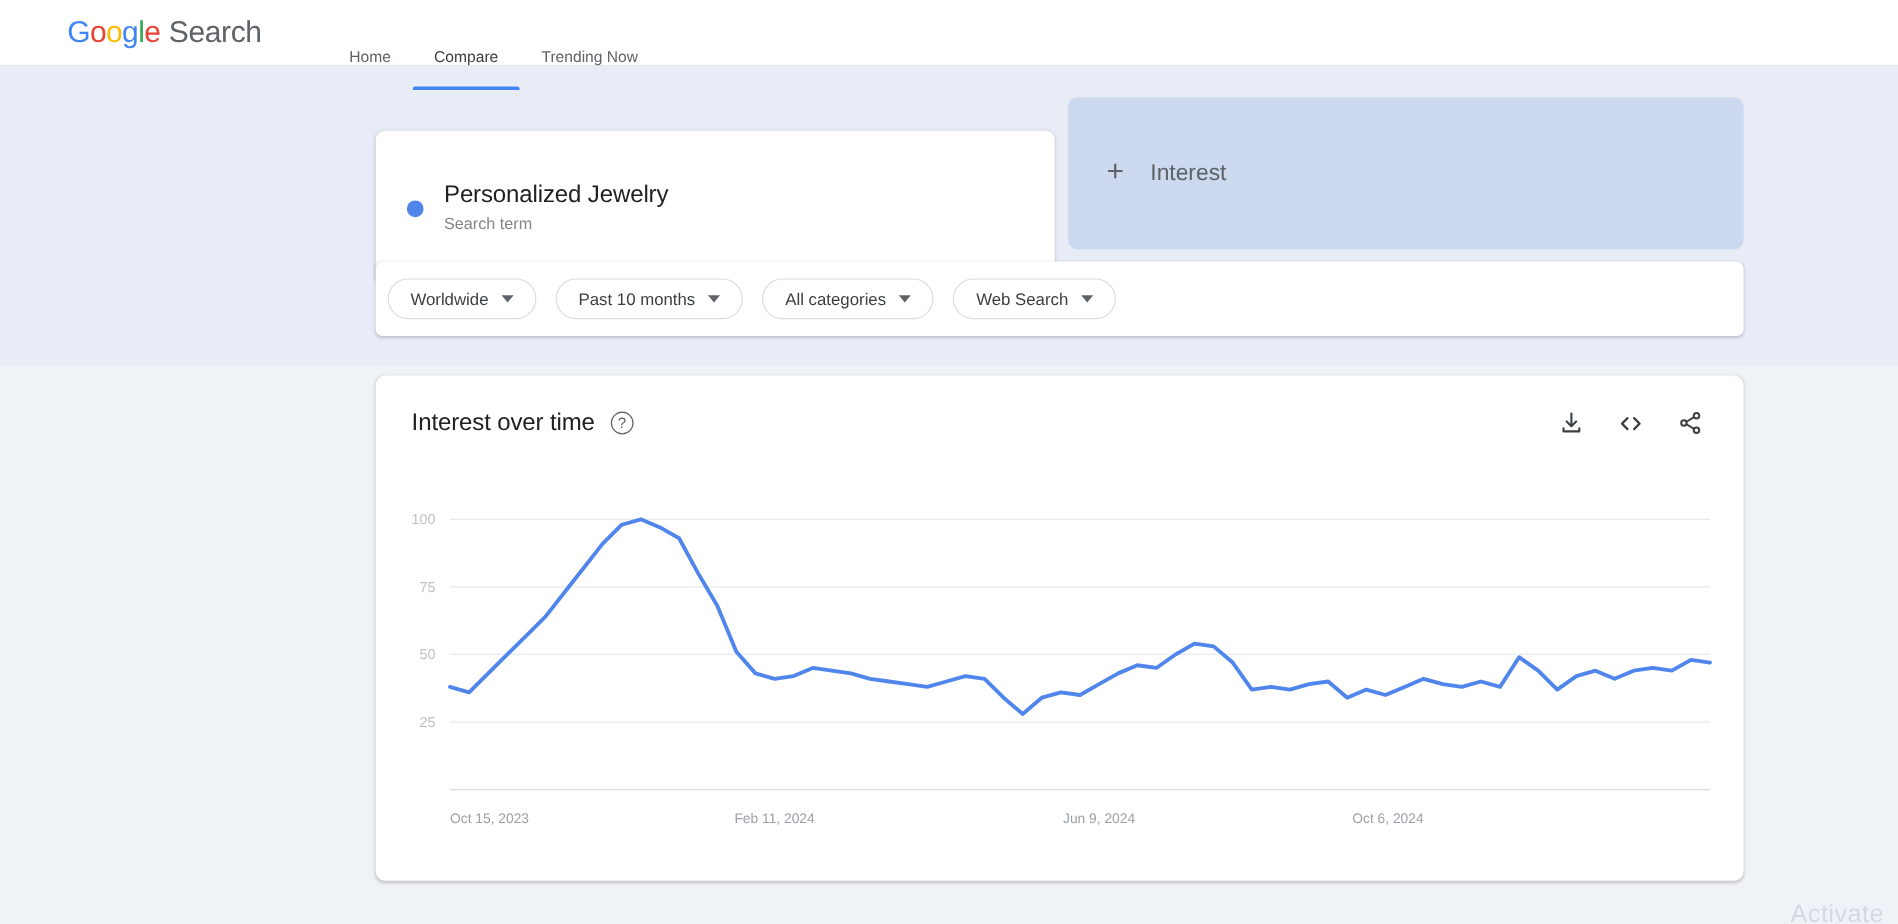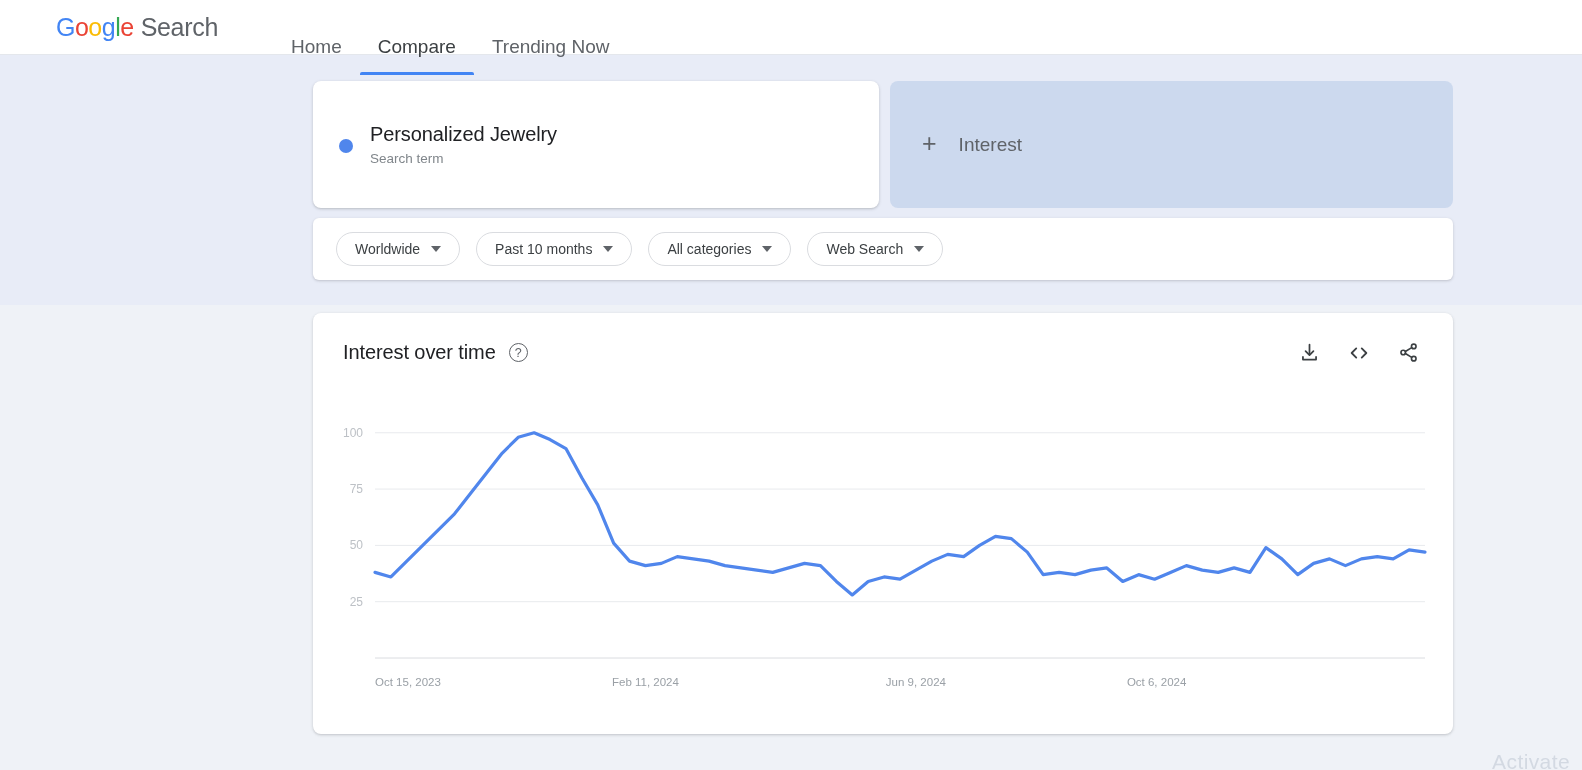--- a/index.html
+++ b/index.html
@@ -34,21 +34,21 @@
   .brand .c-yellow{ color: #FBBC05; }
   .brand .c-green { color: #34A853; }
   .brand .trends {
     color: #5f6368; margin-left: 7px; font-weight: 400; font-size: 25px;
   }
   .nav { display: flex; align-items: center; height: 55px; margin-left: 55px; }
   .nav-item {
     position: relative; height: 55px;
     display: flex; align-items: center;
     padding: 0 18px;
-    font-size: 19px; color: #5f6368;
+    font-size: 13px; color: #5f6368;
     cursor: pointer; white-space: nowrap; margin-top: 40px;
   }
   .nav-item.active { color: #3c4043; }
   .nav-item.active::after {
     content: ""; position: absolute;
     left: 0; right: 0; bottom: 0; height: 3px;
     background: #4285F4; border-radius: 2px 2px 0 0;
   }
 
   
@@ -69,20 +69,21 @@
     width: 1140px; height: 127px;
     display: flex; gap: 11px;
   }
   .term-card {
     width: 566px; height: 127px;
     background: #ffffff;
     border-radius: 8px;
     box-shadow: 0 1px 2px rgba(60,64,67,.18), 0 1px 3px 1px rgba(60,64,67,.08);
     display: flex; align-items: center;
     padding-left: 26px;
+    margin-top: 28px;
   }
   .term-dot {
     width: 14px; height: 14px; border-radius: 50%;
     background: #5086ec; flex: none; margin-right: 17px;
     margin-top: 2px;
   }
   .term-text { display: flex; flex-direction: column; justify-content: center; }
   .term-title { font-size: 20px; color: #202124; line-height: 26px; letter-spacing: -0.1px; }
   .term-sub { font-size: 13.5px; color: #80868b; line-height: 20px; margin-top: 2px; }
 
@@ -101,21 +102,21 @@
   .compare-label { font-size: 19px; color: #5f6368; }
 
   
   .filter-bar {
     position: absolute; top: 218px; left: 313px;
     width: 1140px; height: 62px;
     background: #ffffff;
     border-radius: 6px;
     box-shadow: 0 1px 2px rgba(60,64,67,.16), 0 1px 3px 1px rgba(60,64,67,.06);
     display: flex; align-items: center;
-    padding-left: 23px; gap: 16px;
+    padding-left: 10px; gap: 16px;
   }
   .chip {
     height: 34px;
     border: 1px solid #dadce0; border-radius: 17px;
     background: #fff;
     display: flex; align-items: center; gap: 11px;
     padding: 0 18px;
     font-size: 14px; color: #3c4043;
     cursor: pointer; white-space: nowrap;
   }

